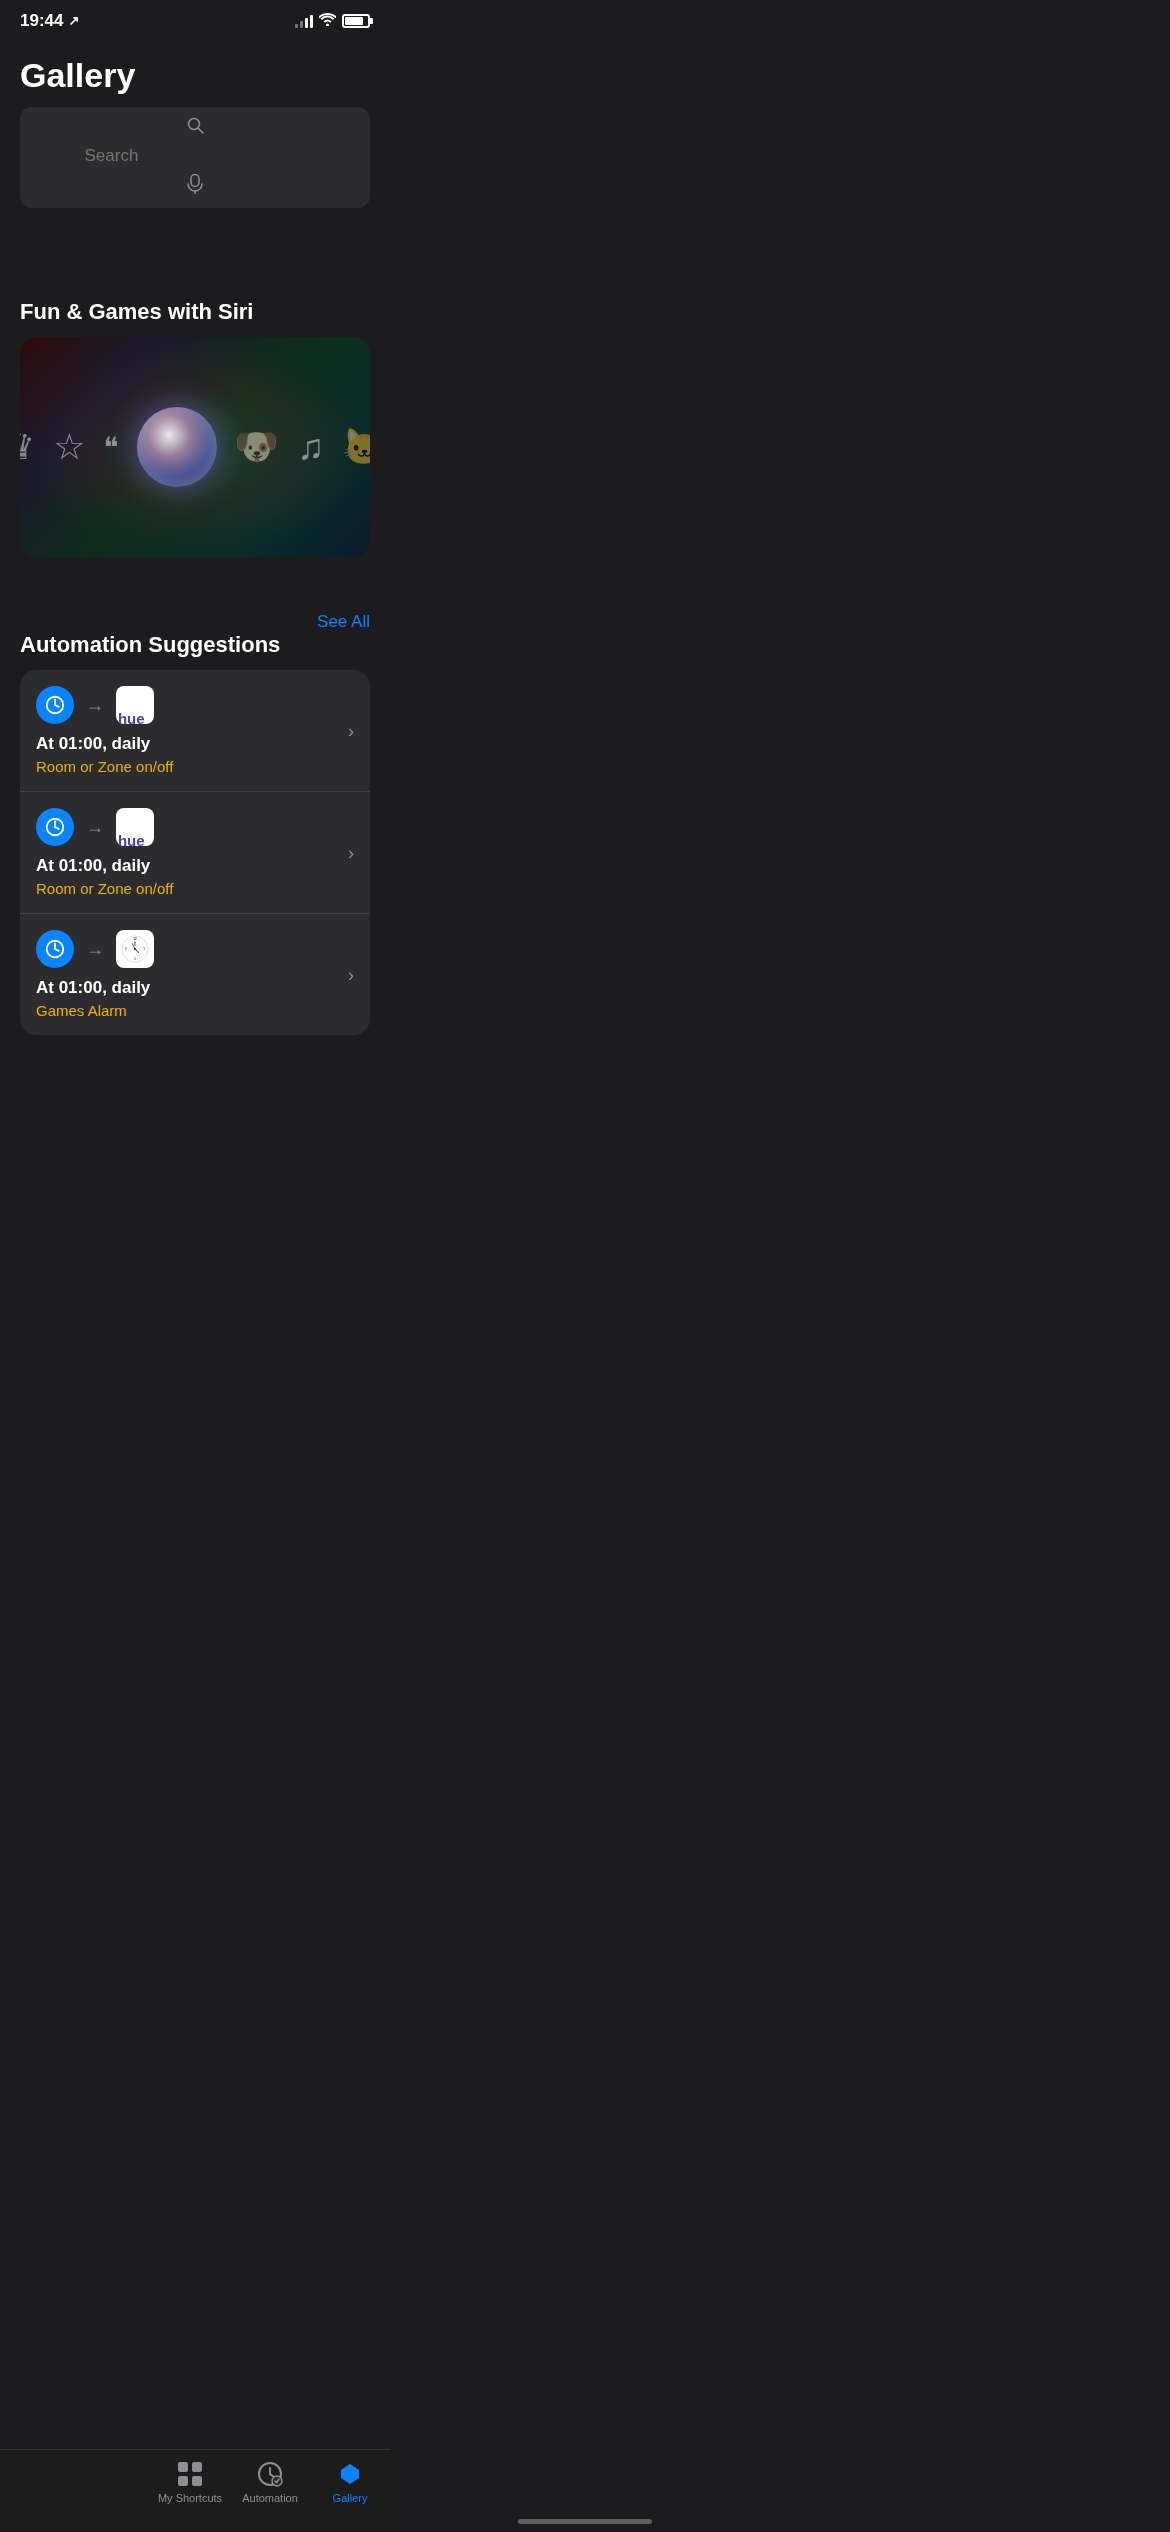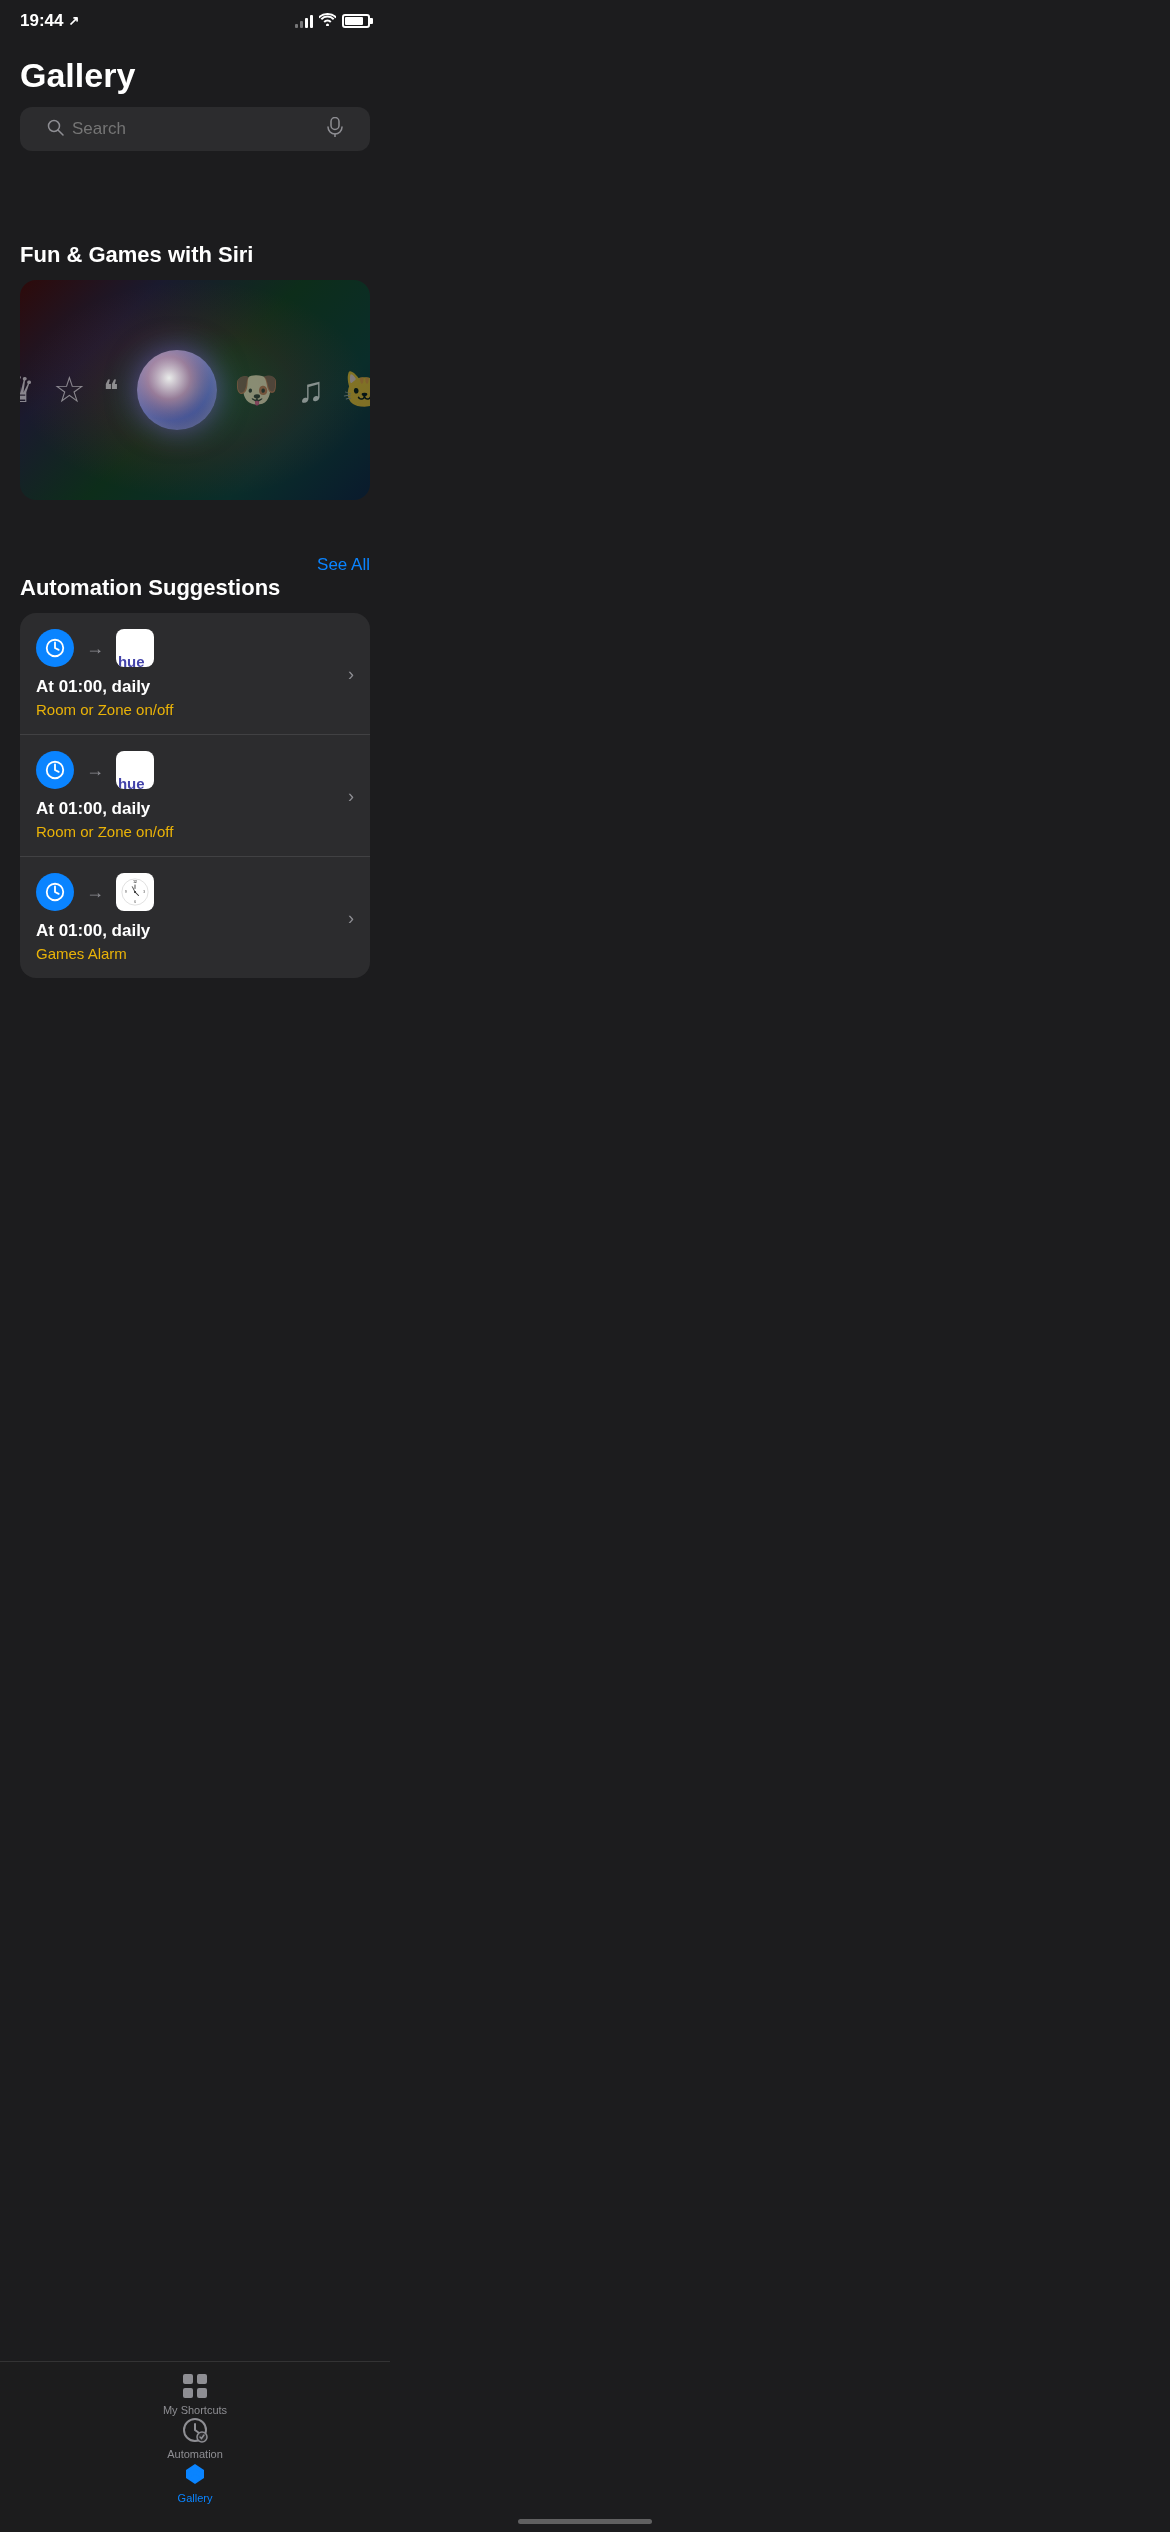--- a/index.html
+++ b/index.html
@@ -90,20 +90,21 @@
     }
 
     
     .search-bar {
       background: #2c2c2e;
       border-radius: 12px;
       display: flex;
       align-items: center;
       padding: 10px 27px;
       gap: 8px;
+      flex-direction: column;
     }
     .search-icon-svg {
       color: #8e8e93;
       flex-shrink: 0;
     }
     .search-input {
       background: transparent;
       border: none;
       outline: none;
       color: #8e8e93;
@@ -270,24 +271,23 @@
 
     
     .tab-bar {
       position: fixed;
       bottom: 0;
       left: 0;
       width: 390px;
       background: rgba(28,28,30,0.95);
       border-top: 1px solid rgba(255,255,255,0.1);
       display: flex;
-      justify-content: space-between;
+      justify-content: flex-end;
       align-items: center;
       padding: 10px 0 28px;
-      flex-direction: column;
     }
     .tab-item {
       display: flex;
       flex-direction: column;
       align-items: center;
       gap: 4px;
       cursor: pointer;
       min-width: 80px;
     }
     .tab-icon {

